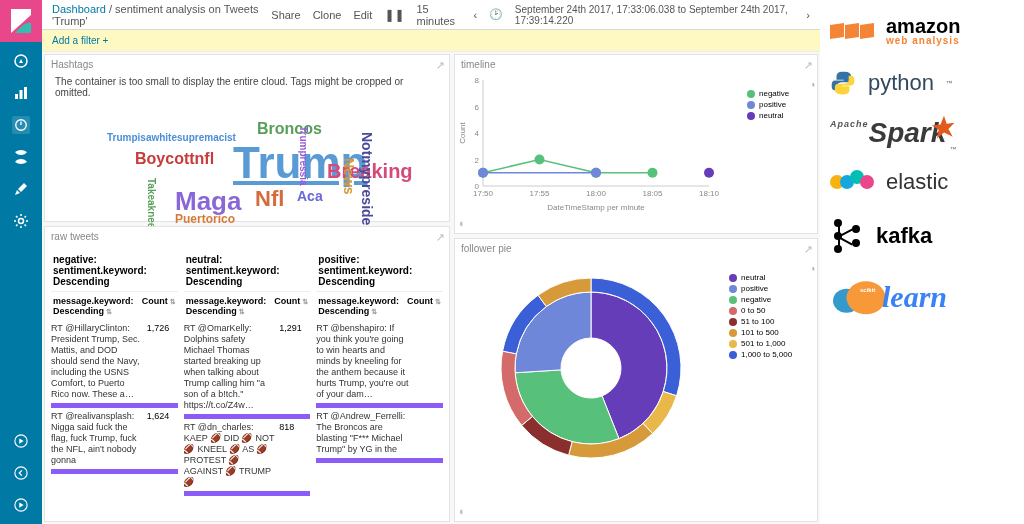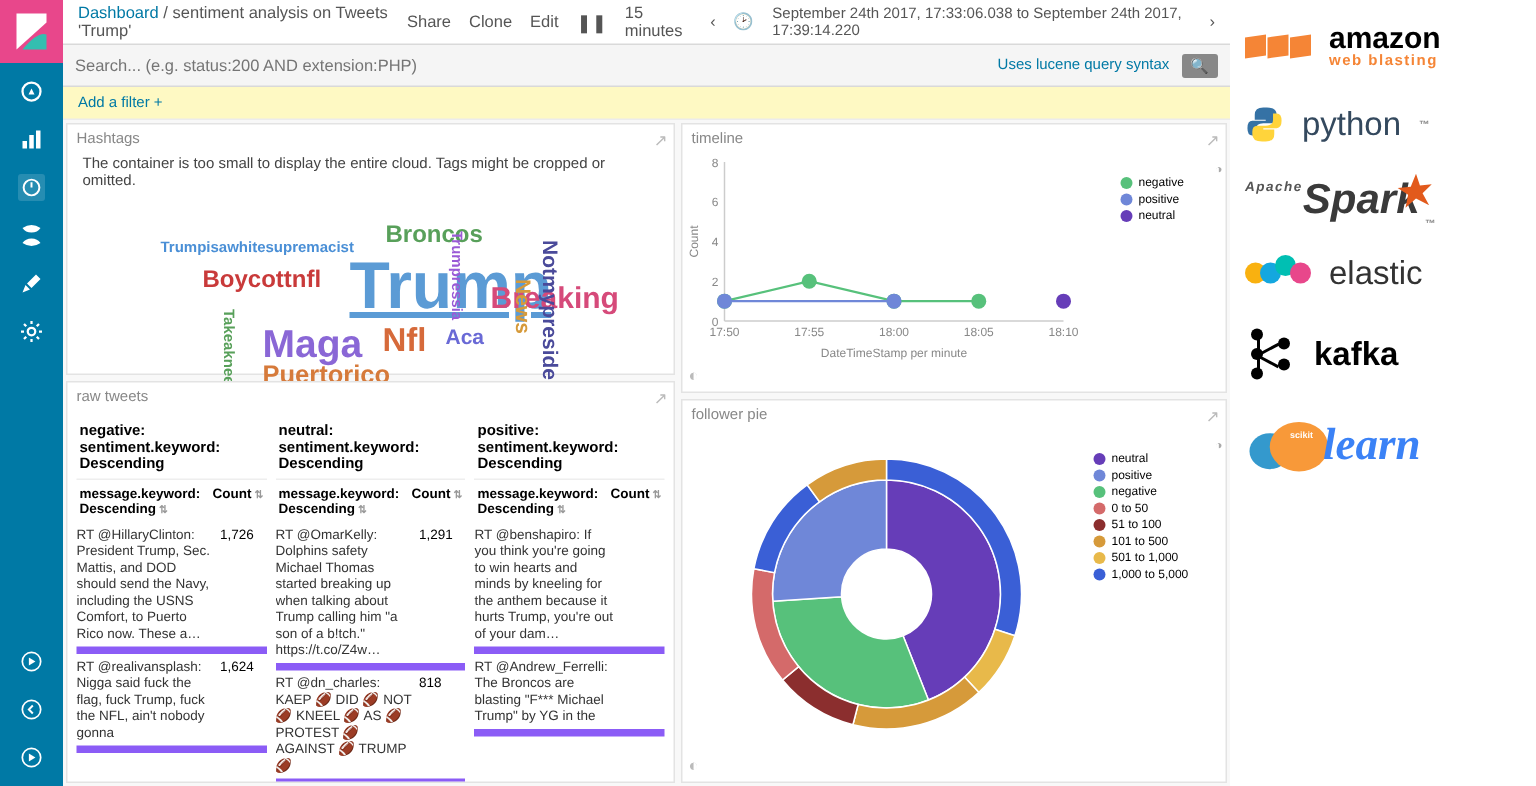--- a/index.html
+++ b/index.html
@@ -153,25 +153,20 @@
         <span>Edit</span>
         <span style="font-size:12px;">❚❚</span>
         <span>15 minutes</span>
         <span>‹</span>
         <span>🕑</span>
         <span class="tb-time">September 24th 2017, 17:33:06.038 to September 24th 2017, 17:39:14.220</span>
         <span>›</span>
       </div>
     </div>
 
-    <div class="searchbar">
-      <input placeholder="Search... (e.g. status:200 AND extension:PHP)" style="">
-      <span class="search-hint">Uses lucene query syntax</span>
-      <span style="background:#888;color:#fff;padding:2px 6px;border-radius:2px;font-size:10px;">🔍</span>
-    </div>
 
     <div class="filterbar">
       <span class="add-filter">Add a filter +</span>
     </div>
 
     <div class="content">
 
       <div class="col col-left">
 
         <div class="panel wordcloud">
@@ -179,21 +174,21 @@
           <div class="p-title">Hashtags</div>
           <div class="wc-warn">The container is too small to display the entire cloud. Tags might be cropped or omitted.</div>
           <div class="wc-box" id="wcbox">
               <span class="wctag" style="color: rgb(91, 155, 213); font-size: 44px; left: 188px; top: 36px; transform: rotate(0deg); transform-origin: left top; text-decoration: underline;">Trump</span>
               <span class="wctag" style="color: rgb(138, 103, 214); font-size: 26px; left: 130px; top: 84px; transform: rotate(0deg); transform-origin: left top;">Maga</span>
               <span class="wctag" style="color: rgb(214, 106, 58); font-size: 22px; left: 210px; top: 84px; transform: rotate(0deg); transform-origin: left top;">Nfl</span>
               <span class="wctag" style="color: rgb(214, 74, 122); font-size: 20px; left: 282px; top: 58px; transform: rotate(0deg); transform-origin: left top;">Breaking</span>
               <span class="wctag" style="color: rgb(88, 160, 90); font-size: 16px; left: 212px; top: 18px; transform: rotate(0deg); transform-origin: left top;">Broncos</span>
               <span class="wctag" style="color: rgb(201, 58, 58); font-size: 16px; left: 90px; top: 48px; transform: rotate(0deg); transform-origin: left top;">Boycottnfl</span>
               <span class="wctag" style="color: rgb(74, 143, 214); font-size: 10px; left: 62px; top: 30px; transform: rotate(0deg); transform-origin: left top;">Trumpisawhitesupremacist</span>
-              <span class="wctag" style="color: rgb(214, 122, 58); font-size: 17px; left: 130px; top: 110px; transform: rotate(0deg); transform-origin: left top;">Puertorico</span>
+              <span class="wctag" style="color: rgb(214, 122, 58); font-size: 12px; left: 130px; top: 110px; transform: rotate(0deg); transform-origin: left top;">Puertorico</span>
               <span class="wctag" style="color: rgb(106, 106, 214); font-size: 14px; left: 252px; top: 86px; transform: rotate(0deg); transform-origin: left top;">Aca</span>
               <span class="wctag" style="color: rgb(74, 74, 154); font-size: 14px; left: 330px; top: 30px; transform: rotate(90deg); transform-origin: left top;">Notmypresident</span>
               <span class="wctag" style="color: rgb(214, 154, 58); font-size: 14px; left: 312px; top: 56px; transform: rotate(90deg); transform-origin: left top;">News</span>
               <span class="wctag" style="color: rgb(88, 160, 90); font-size: 10px; left: 112px; top: 76px; transform: rotate(90deg); transform-origin: left top;">Takeaknee!</span>
               <span class="wctag" style="color: rgb(154, 90, 214); font-size: 10px; left: 264px; top: 24px; transform: rotate(90deg); transform-origin: left top;">Trumpressia</span>
             </div>
         </div>
 
         <div class="panel raw">
           <div class="p-resize">↗</div>
@@ -361,21 +356,21 @@
 
 <div class="logos">
   <div class="logo-row">
     <div class="aws-cubes">
         <div class="aws-cube"></div>
         <div class="aws-cube"></div>
         <div class="aws-cube"></div>
       </div>
     <div style="display:flex;flex-direction:column;line-height:1;">
         <span style="font-size:20px;font-weight:800;">amazon</span>
-        <span style="font-size:10px;color:#f58536;letter-spacing:1px;">web blasting</span>
+        <span style="font-size:10px;color:#f58536;letter-spacing:1px;">web analysis</span>
       </div>
   </div>
   <div class="logo-row">
     <svg width="26" height="26" viewBox="0 0 32 32">
         <path d="M15 2 Q8 2 8 8 V12 H17 V13 H6 Q2 13 2 19 Q2 25 6 25 H9 V20 Q9 15 15 15 H22 Q26 15 26 10 V8 Q26 2 18 2 Z" fill="#3572A5"></path>
         <path d="M17 30 Q24 30 24 24 V20 H15 V19 H26 Q30 19 30 13 Q30 7 26 7 H23 V12 Q23 17 17 17 H10 Q6 17 6 22 V24 Q6 30 14 30 Z" fill="#FFD43B"></path>
       </svg>
     <span style="font-size:22px;font-weight:400;color:#34495e;">python</span>
       <span style="font-size:7px;color:#888;">™</span>
   </div>

